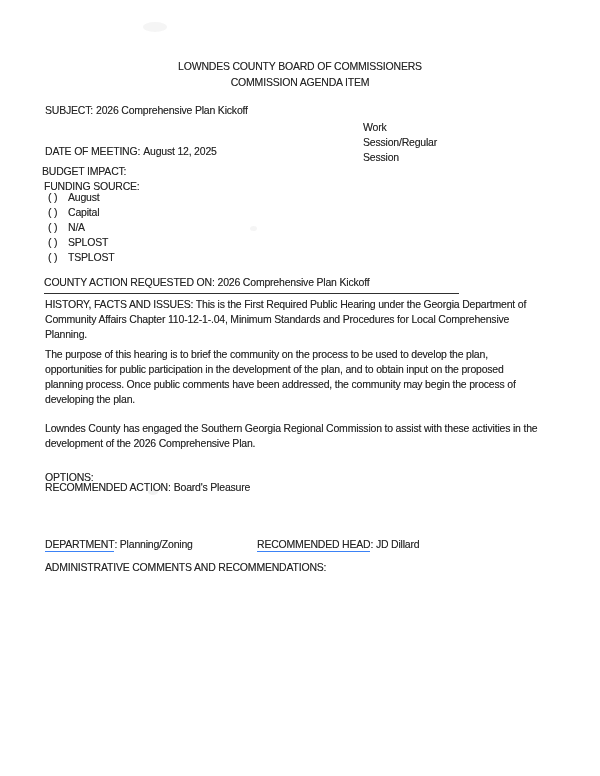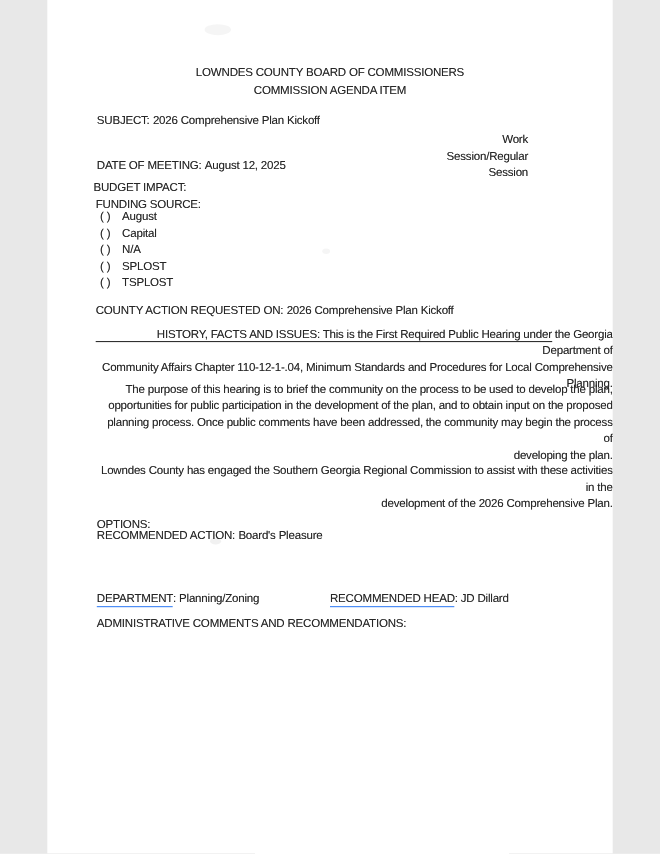--- a/index.html
+++ b/index.html
@@ -1,40 +1,40 @@
 <!DOCTYPE html>
 <html><head>
 <meta charset="utf-8">
 <style>
   html, body { margin: 0; padding: 0; background: #e8e8e8; }
   .page {
     position: relative;
-    width: 514px;
+    width: 600px;
     height: 776px;
     margin: 0 auto;
     background: #ffffff;
     overflow: hidden;
     font-family: "Liberation Sans", "DejaVu Sans", sans-serif;
     font-size: 10.5px;
     letter-spacing: -0.2px;
     color: #262626;
     text-shadow: 0 0 0.5px rgba(45,45,45,0.45);
   }
   .abs { position: absolute; left: 45px; line-height: 15px; white-space: nowrap; }
-  .multiline { white-space: pre-line; text-align: right; }
+  .multiline { white-space: pre-line; }
   .center-head {
     position: absolute;
     top: 59px; left: 0; right: 0;
     text-align: center;
     line-height: 15.5px;
   }
   .v { margin-left: 3px; text-align: right; }
   .county-action {
     border-bottom: 1.5px solid #303030;
-    padding-bottom: 20px;
+    padding-bottom: 3px;
     width: 415px;
   }
   .opt-row { height: 15px; line-height: 15px; white-space: nowrap; }
   .opt-box { display: inline-block; width: 20px; }
   .ul-label {
     display: inline-block;
     border-bottom: 1px solid #3b82f6;
     line-height: 14px;
   }
   .scan-spot { position: absolute; border-radius: 50%; pointer-events: none; }

